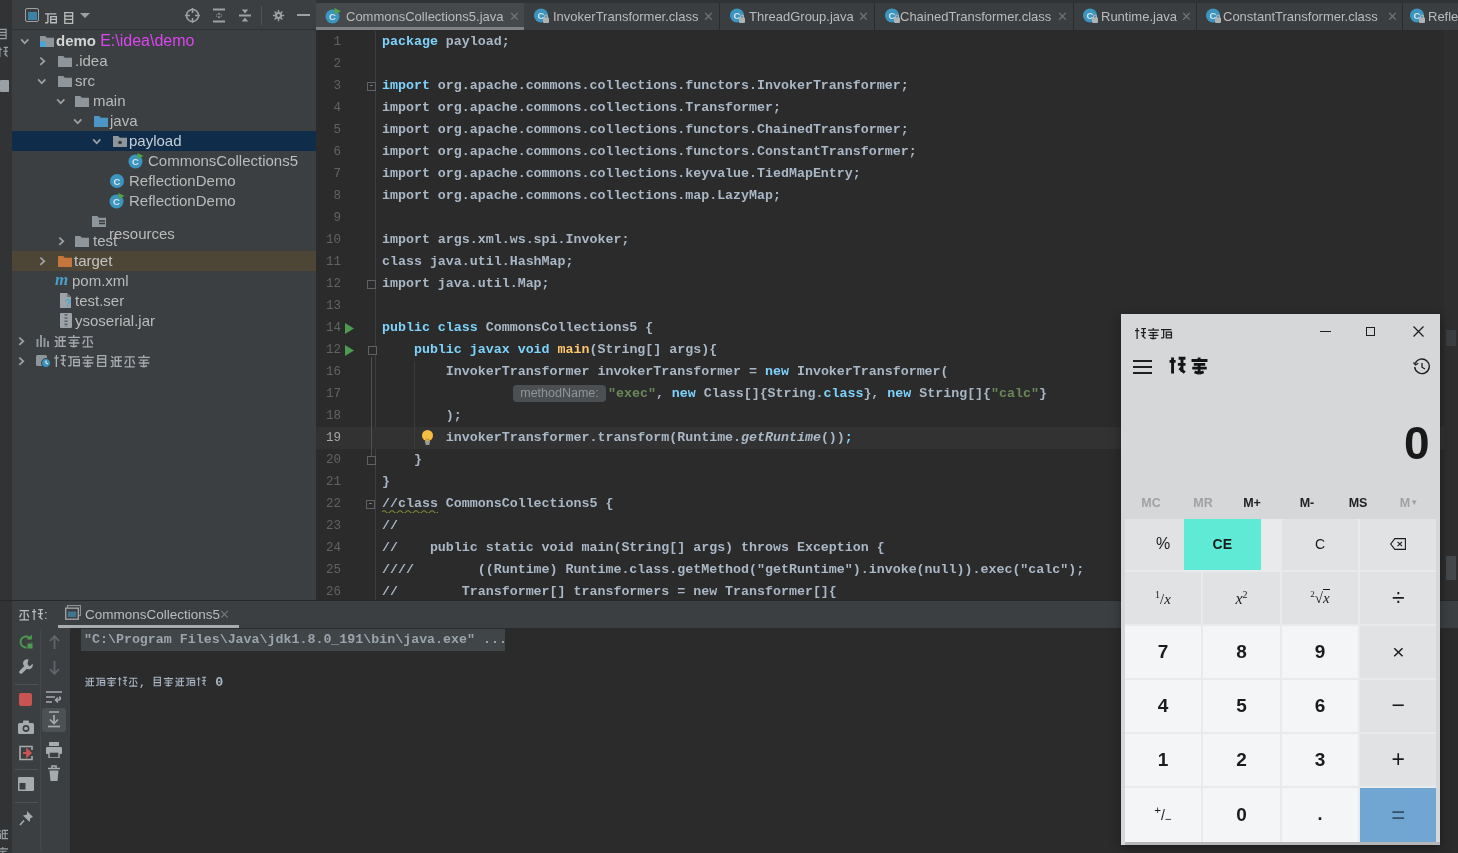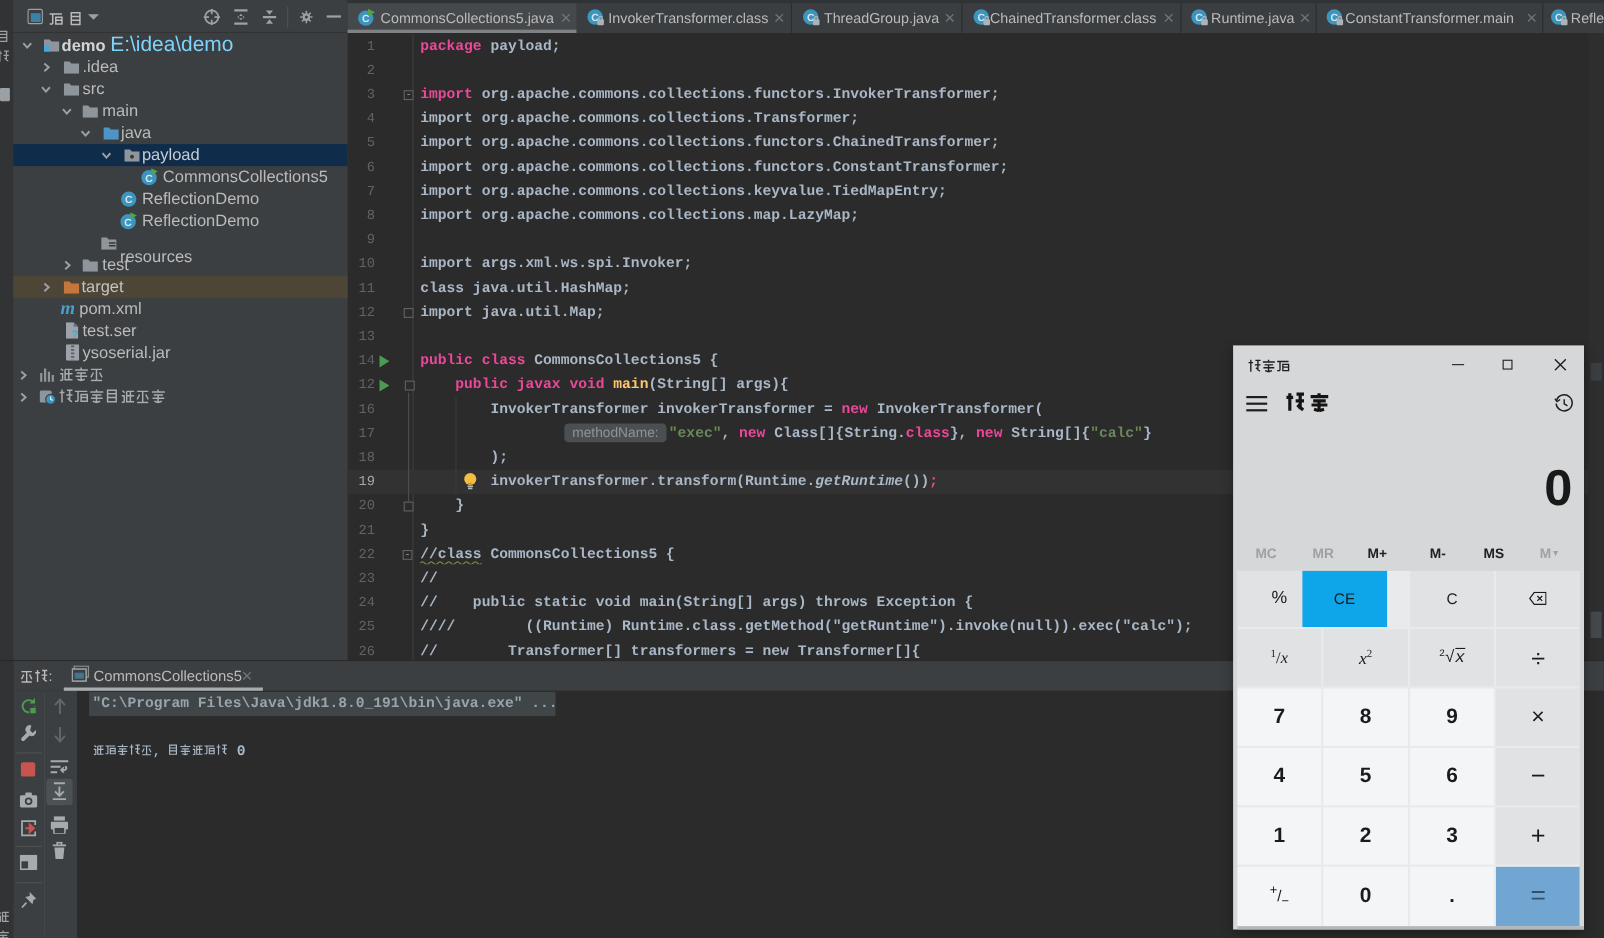--- a/index.html
+++ b/index.html
@@ -1,18 +1,18 @@
 <!DOCTYPE html>
 <html><head><meta charset="utf-8"><style>
 *{margin:0;padding:0;box-sizing:border-box}
 html,body{width:1458px;height:853px;overflow:hidden;background:#2b2b2b;font-family:"Liberation Sans",sans-serif}
 #root{position:absolute;inset:0;width:1458px;height:853px}
 .abs{position:absolute}
 .mono{font-family:"Liberation Mono",monospace;font-size:13.3px;line-height:22px;white-space:pre;font-weight:bold}
-.kw{color:#ec4899}.str{color:#6a8759}.gray{color:#7a7e83}.cmt{color:#808080}
+.kw{color:#7dd3fc}.str{color:#6a8759}.gray{color:#7a7e83}.cmt{color:#808080}
 .ln{position:absolute;left:316px;width:25px;text-align:right;color:#606366;font-family:"Liberation Mono",monospace;font-size:12.5px;line-height:22px}
 .cl{position:absolute;left:382px;font-family:"Liberation Mono",monospace;font-size:13.3px;line-height:22px;white-space:pre;color:#a9b7c6;font-weight:bold}
 .hz{display:inline-block;vertical-align:-2px}
 .trow{position:absolute;left:12px;width:304px;height:20px;font-size:15px;color:#bbbbbb;line-height:20px}
 .chev{position:absolute;width:11px;height:11px}
 svg{display:block}
 .tab{position:absolute;top:3px;height:27px;background:#3b3e40;color:#bbbbbb;font-size:13px;line-height:27px}
 .tclose{color:#6f7577;font-size:13px}
 .calcbtn{position:absolute;display:flex;align-items:center;justify-content:center;color:#1b1b1b}
 </style></head>
@@ -200,21 +200,21 @@
 
 <svg class="abs" style="left:36px;top:334px" width="14" height="14" viewBox="0 0 14 14">
         <path d="M1.5 13V5M5 13V1M8.5 13V4M12 13V7" stroke="#8f969b" stroke-width="2"></path>
       </svg>
 <svg class="abs" style="left:36px;top:354px" width="15" height="14" viewBox="0 0 15 14">
         <rect x="0" y="1" width="11" height="11" rx="1.5" fill="#8f969b"></rect>
         <circle cx="10" cy="9" r="4.5" fill="#3b95be" stroke="#3c3f41" stroke-width="1"></circle>
         <path d="M10 6.5V9l2 1" stroke="#dfe9ef" stroke-width="1.2" fill="none"></path>
       </svg>
 
-<div class="trow" style="top:31px;left:56px"><b style="color:#d4d4d4">demo</b> <span style="color:#7dd3fc;font-size:19px">E:\idea\demo</span></div>
+<div class="trow" style="top:31px;left:56px"><b style="color:#d4d4d4">demo</b> <span style="color:#d946ef;font-size:16px">E:\idea\demo</span></div>
 <div class="trow" style="top:51px;left:75px">.idea</div>
 <div class="trow" style="top:71px;left:75px">src</div>
 <div class="trow" style="top:91px;left:93px">main</div>
 <div class="trow" style="top:111px;left:110px">java</div>
 <div class="trow" style="top:131px;left:129px;color:#c5ced4">payload</div>
 <div class="trow" style="top:151px;left:148px">CommonsCollections5</div>
 <div class="trow" style="top:171px;left:129px">ReflectionDemo</div>
 <div class="trow" style="top:191px;left:129px">ReflectionDemo</div>
 <div class="trow" style="top:224px;left:109px">resources</div>
 <div class="trow" style="top:231px;left:93px">test</div>
@@ -299,21 +299,21 @@
   <span style="position:absolute;left:26px">Runtime.java</span>
         <span class="tclose" style="position:absolute;left:106px">✕</span>
 </div>
 <div class="tab" style="left:1198px;width:205px;border-right:1px solid #2a2d2f">
   <svg class="abs" style="left:7px;top:5px" width="17" height="17" viewBox="0 0 17 17">
           <circle cx="8" cy="7.5" r="7" fill="#3b95be"></circle>
           <text x="8" y="11" font-size="9.5" font-family="Liberation Sans" fill="#d6e5ee" text-anchor="middle" font-weight="bold">C</text>
           <rect x="10" y="9.5" width="6" height="5.5" rx="1" fill="#aeb3b6"></rect>
           <path d="M11.5 10V8.5a1.5 1.5 0 0 1 3 0V10" stroke="#aeb3b6" stroke-width="1.2" fill="none"></path>
         </svg>
-  <span style="position:absolute;left:25px">ConstantTransformer.main</span>
+  <span style="position:absolute;left:25px">ConstantTransformer.class</span>
         <span class="tclose" style="position:absolute;left:189px">✕</span>
 </div>
 <div class="tab" style="left:1404px;width:54px">
   <svg class="abs" style="left:5px;top:5px" width="17" height="17" viewBox="0 0 17 17">
           <circle cx="8" cy="7.5" r="7" fill="#3b95be"></circle>
           <text x="8" y="11" font-size="9.5" font-family="Liberation Sans" fill="#d6e5ee" text-anchor="middle" font-weight="bold">C</text>
           <rect x="10" y="9.5" width="6" height="5.5" rx="1" fill="#aeb3b6"></rect>
           <path d="M11.5 10V8.5a1.5 1.5 0 0 1 3 0V10" stroke="#aeb3b6" stroke-width="1.2" fill="none"></path>
         </svg>
   <span style="position:absolute;left:24px">Refle</span>
@@ -553,40 +553,40 @@
 <div class="abs" style="left:1232px;top:496px;width:40px;text-align:center;font-size:12.5px;font-weight:bold;color:#202122">M+</div>
 <div class="abs" style="left:1287px;top:496px;width:40px;text-align:center;font-size:12.5px;font-weight:bold;color:#202122">M-</div>
 <div class="abs" style="left:1338px;top:496px;width:40px;text-align:center;font-size:12.5px;font-weight:bold;color:#202122">MS</div>
 <div class="abs" style="left:1389px;top:496px;width:40px;text-align:center;font-size:12.5px;font-weight:bold;color:#a0a1a2">M<span style="font-size:8px;vertical-align:2px">▼</span></div>
 
 <div class="abs" style="left:1124.8px;top:518.5px;width:311.7px;height:323.1px;background:#e9eaeb"></div>
 <div id="cbtns">
 <div class="calcbtn" style="left:1124.8px;top:518.5px;width:76.4px;height:51.7px;background:#e0e2e3;">
           <span style="font-size:16px">%</span>
         </div>
-<div class="calcbtn" style="left:1184px;top:518.5px;width:76.7px;height:51.7px;background:#0ea5e9;">
+<div class="calcbtn" style="left:1184px;top:518.5px;width:76.7px;height:51.7px;background:#5eead4;font-weight:bold;">
           <span style="font-size:14px">CE</span>
         </div>
 <div class="calcbtn" style="left:1281.8px;top:518.5px;width:76.4px;height:51.7px;background:#e0e2e3;">
           <span style="font-size:14px">C</span>
         </div>
 <div class="calcbtn" style="left:1360.1px;top:518.5px;width:76.4px;height:51.7px;background:#e0e2e3;">
           <svg width="16" height="12" viewBox="0 0 16 12">
             <path d="M4.8 0.6h10.6v10.8H4.8L0.7 6z" stroke="#1b1b1b" stroke-width="1.1" fill="none"></path>
             <path d="M7.6 3.8l4.4 4.4M12 3.8 7.6 8.2" stroke="#1b1b1b" stroke-width="1.1"></path>
           </svg>
         </div>
 <div class="calcbtn" style="left:1124.8px;top:572.4px;width:76.4px;height:51.7px;background:#e0e2e3;">
           <span style="font-family:'Liberation Serif';font-size:15px"><sup style="font-size:10px">1</sup>/<i>x</i></span>
         </div>
 <div class="calcbtn" style="left:1203.1px;top:572.4px;width:76.7px;height:51.7px;background:#e0e2e3;">
           <span style="font-family:'Liberation Serif';font-size:16px"><i>x</i><sup style="font-size:10px">2</sup></span>
         </div>
 <div class="calcbtn" style="left:1281.8px;top:572.4px;width:76.4px;height:51.7px;background:#e0e2e3;">
-          <span style="font-family:Liberation Mono, monospace;font-size:15px"><sup style="font-size:9px">2</sup>√<i style="border-top:1px solid #1b1b1b">x</i></span>
+          <span style="font-family:Liberation Serif, serif;font-size:15px"><sup style="font-size:9px">2</sup>√<i style="border-top:1px solid #1b1b1b">x</i></span>
         </div>
 <div class="calcbtn" style="left:1360.1px;top:572.4px;width:76.4px;height:51.7px;background:#e0e2e3;">
           <span style="font-size:23px;font-weight:400">÷</span>
         </div>
 <div class="calcbtn" style="left:1124.8px;top:626.2px;width:76.4px;height:51.7px;background:#f4f5f6;font-size:19px;font-weight:bold;">7</div>
 <div class="calcbtn" style="left:1203.1px;top:626.2px;width:76.7px;height:51.7px;background:#f4f5f6;font-size:19px;font-weight:bold;">8</div>
 <div class="calcbtn" style="left:1281.8px;top:626.2px;width:76.4px;height:51.7px;background:#f4f5f6;font-size:19px;font-weight:bold;">9</div>
 <div class="calcbtn" style="left:1360.1px;top:626.2px;width:76.4px;height:51.7px;background:#e0e2e3;">
           <span style="font-size:21px;font-weight:400">×</span>
         </div>

